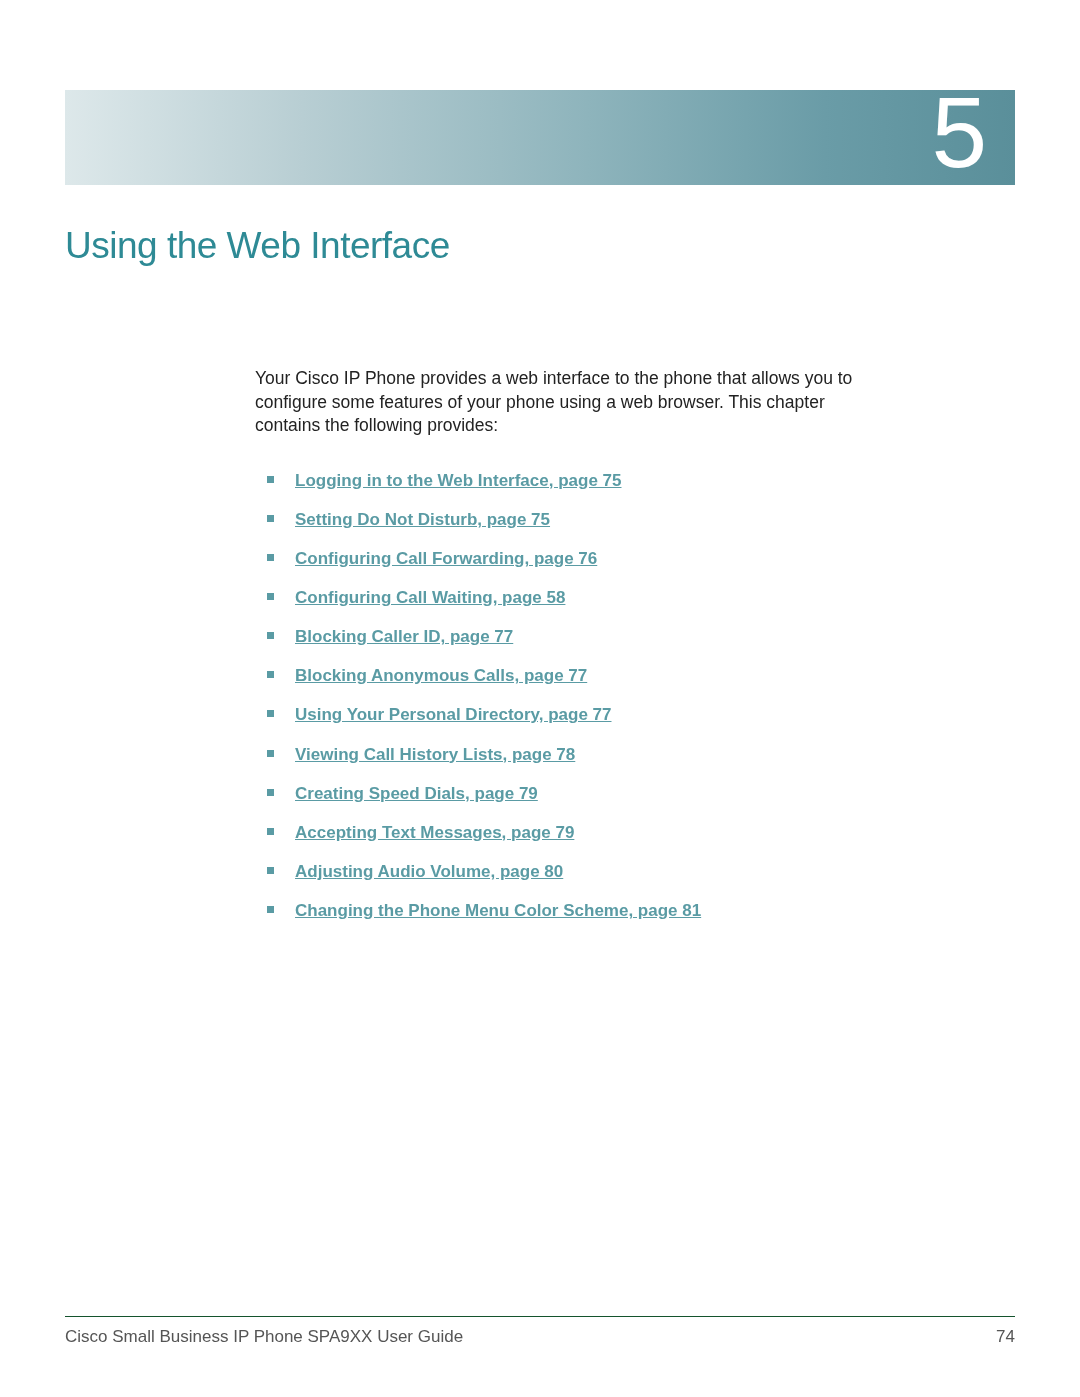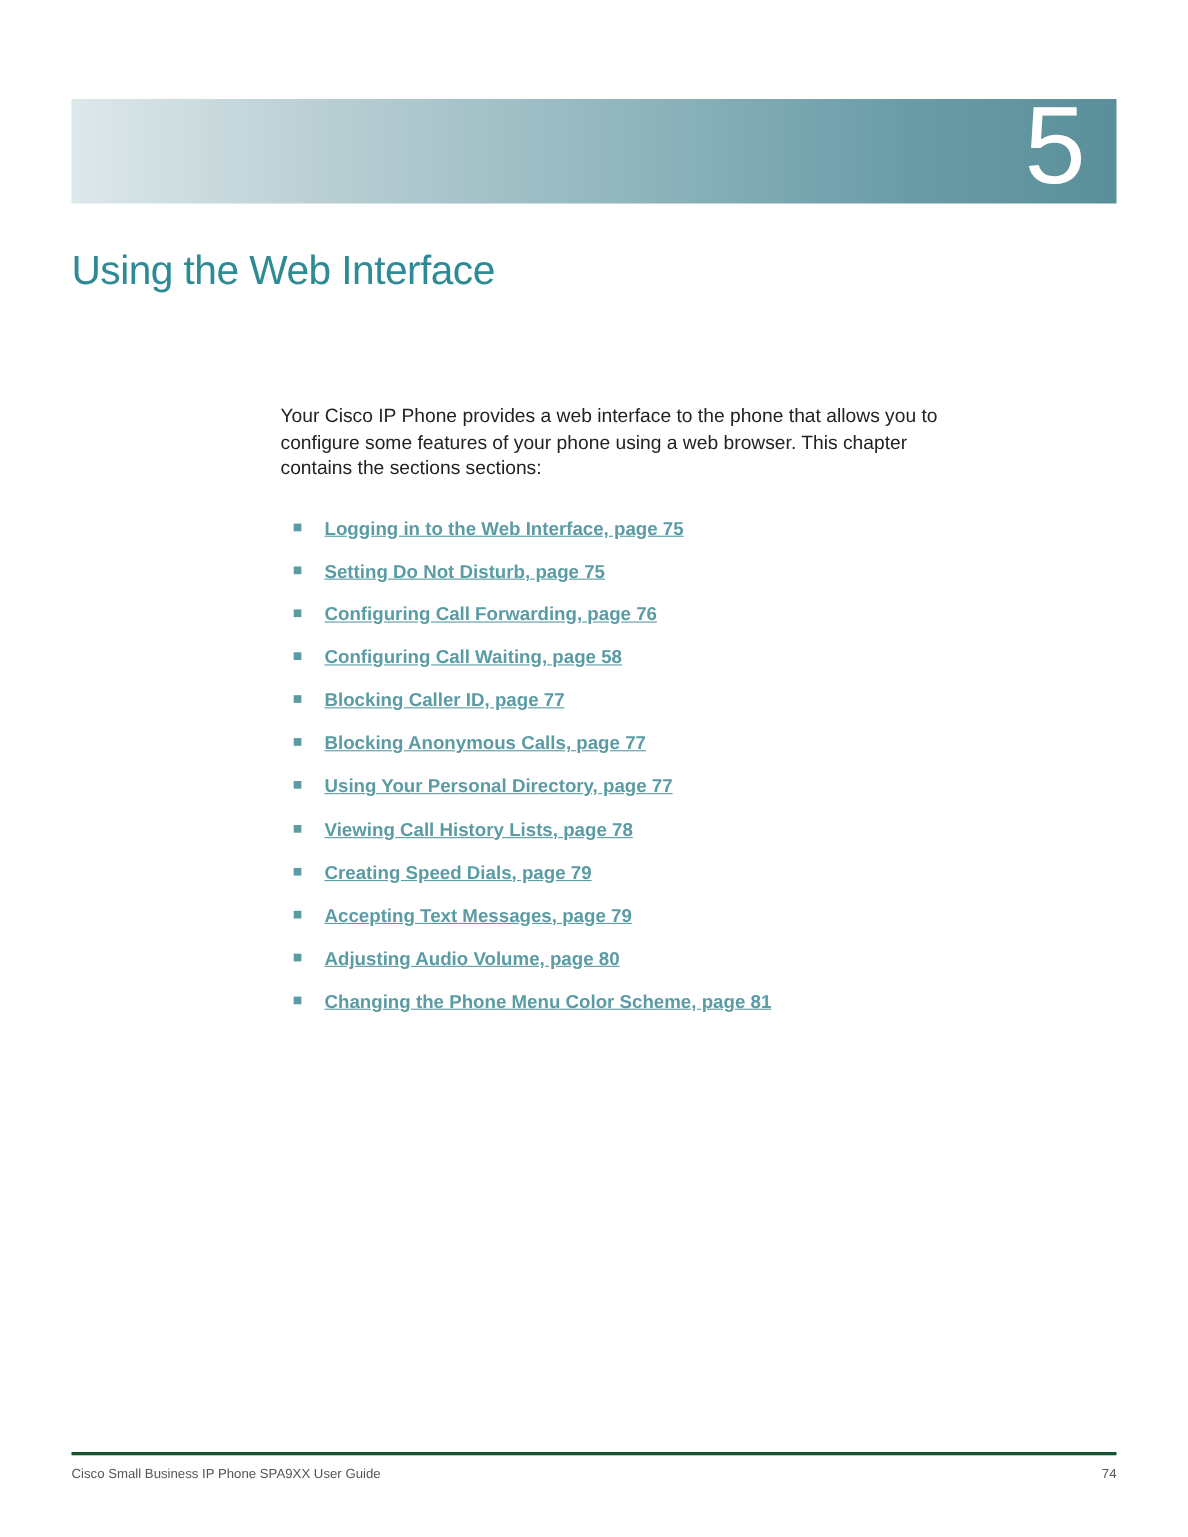--- a/index.html
+++ b/index.html
@@ -69,39 +69,39 @@
       content: '';
       position: absolute;
       left: 12px;
       top: 6px;
       width: 7px;
       height: 7px;
       background: #5a9ba4;
     }
     .footer {
       margin-top: auto;
-      border-top: 3px solid #14532d;
+      border-top: 1px solid #14532d;
       padding-top: 10px;
       display: flex;
       justify-content: space-between;
-      font-size: 12px;
+      font-size: 17px;
       color: #555;
     }
   </style>
 </head>
 <body>
 
 <div class="page">
   <div class="banner">
     <div class="chapter-number">5</div>
   </div>
 
   <h1 class="chapter-title">Using the Web Interface</h1>
 
-  <p class="intro-text">Your Cisco IP Phone provides a web interface to the phone that allows you to configure some features of your phone using a web browser. This chapter contains the sections sections:</p>
+  <p class="intro-text">Your Cisco IP Phone provides a web interface to the phone that allows you to configure some features of your phone using a web browser. This chapter contains the following provides:</p>
 
   <ul class="toc-list">
     <li>Logging in to the Web Interface, page 75</li>
     <li>Setting Do Not Disturb, page 75</li>
     <li>Configuring Call Forwarding, page 76</li>
     <li>Configuring Call Waiting, page 58</li>
     <li>Blocking Caller ID, page 77</li>
     <li>Blocking Anonymous Calls, page 77</li>
     <li>Using Your Personal Directory, page 77</li>
     <li>Viewing Call History Lists, page 78</li>

